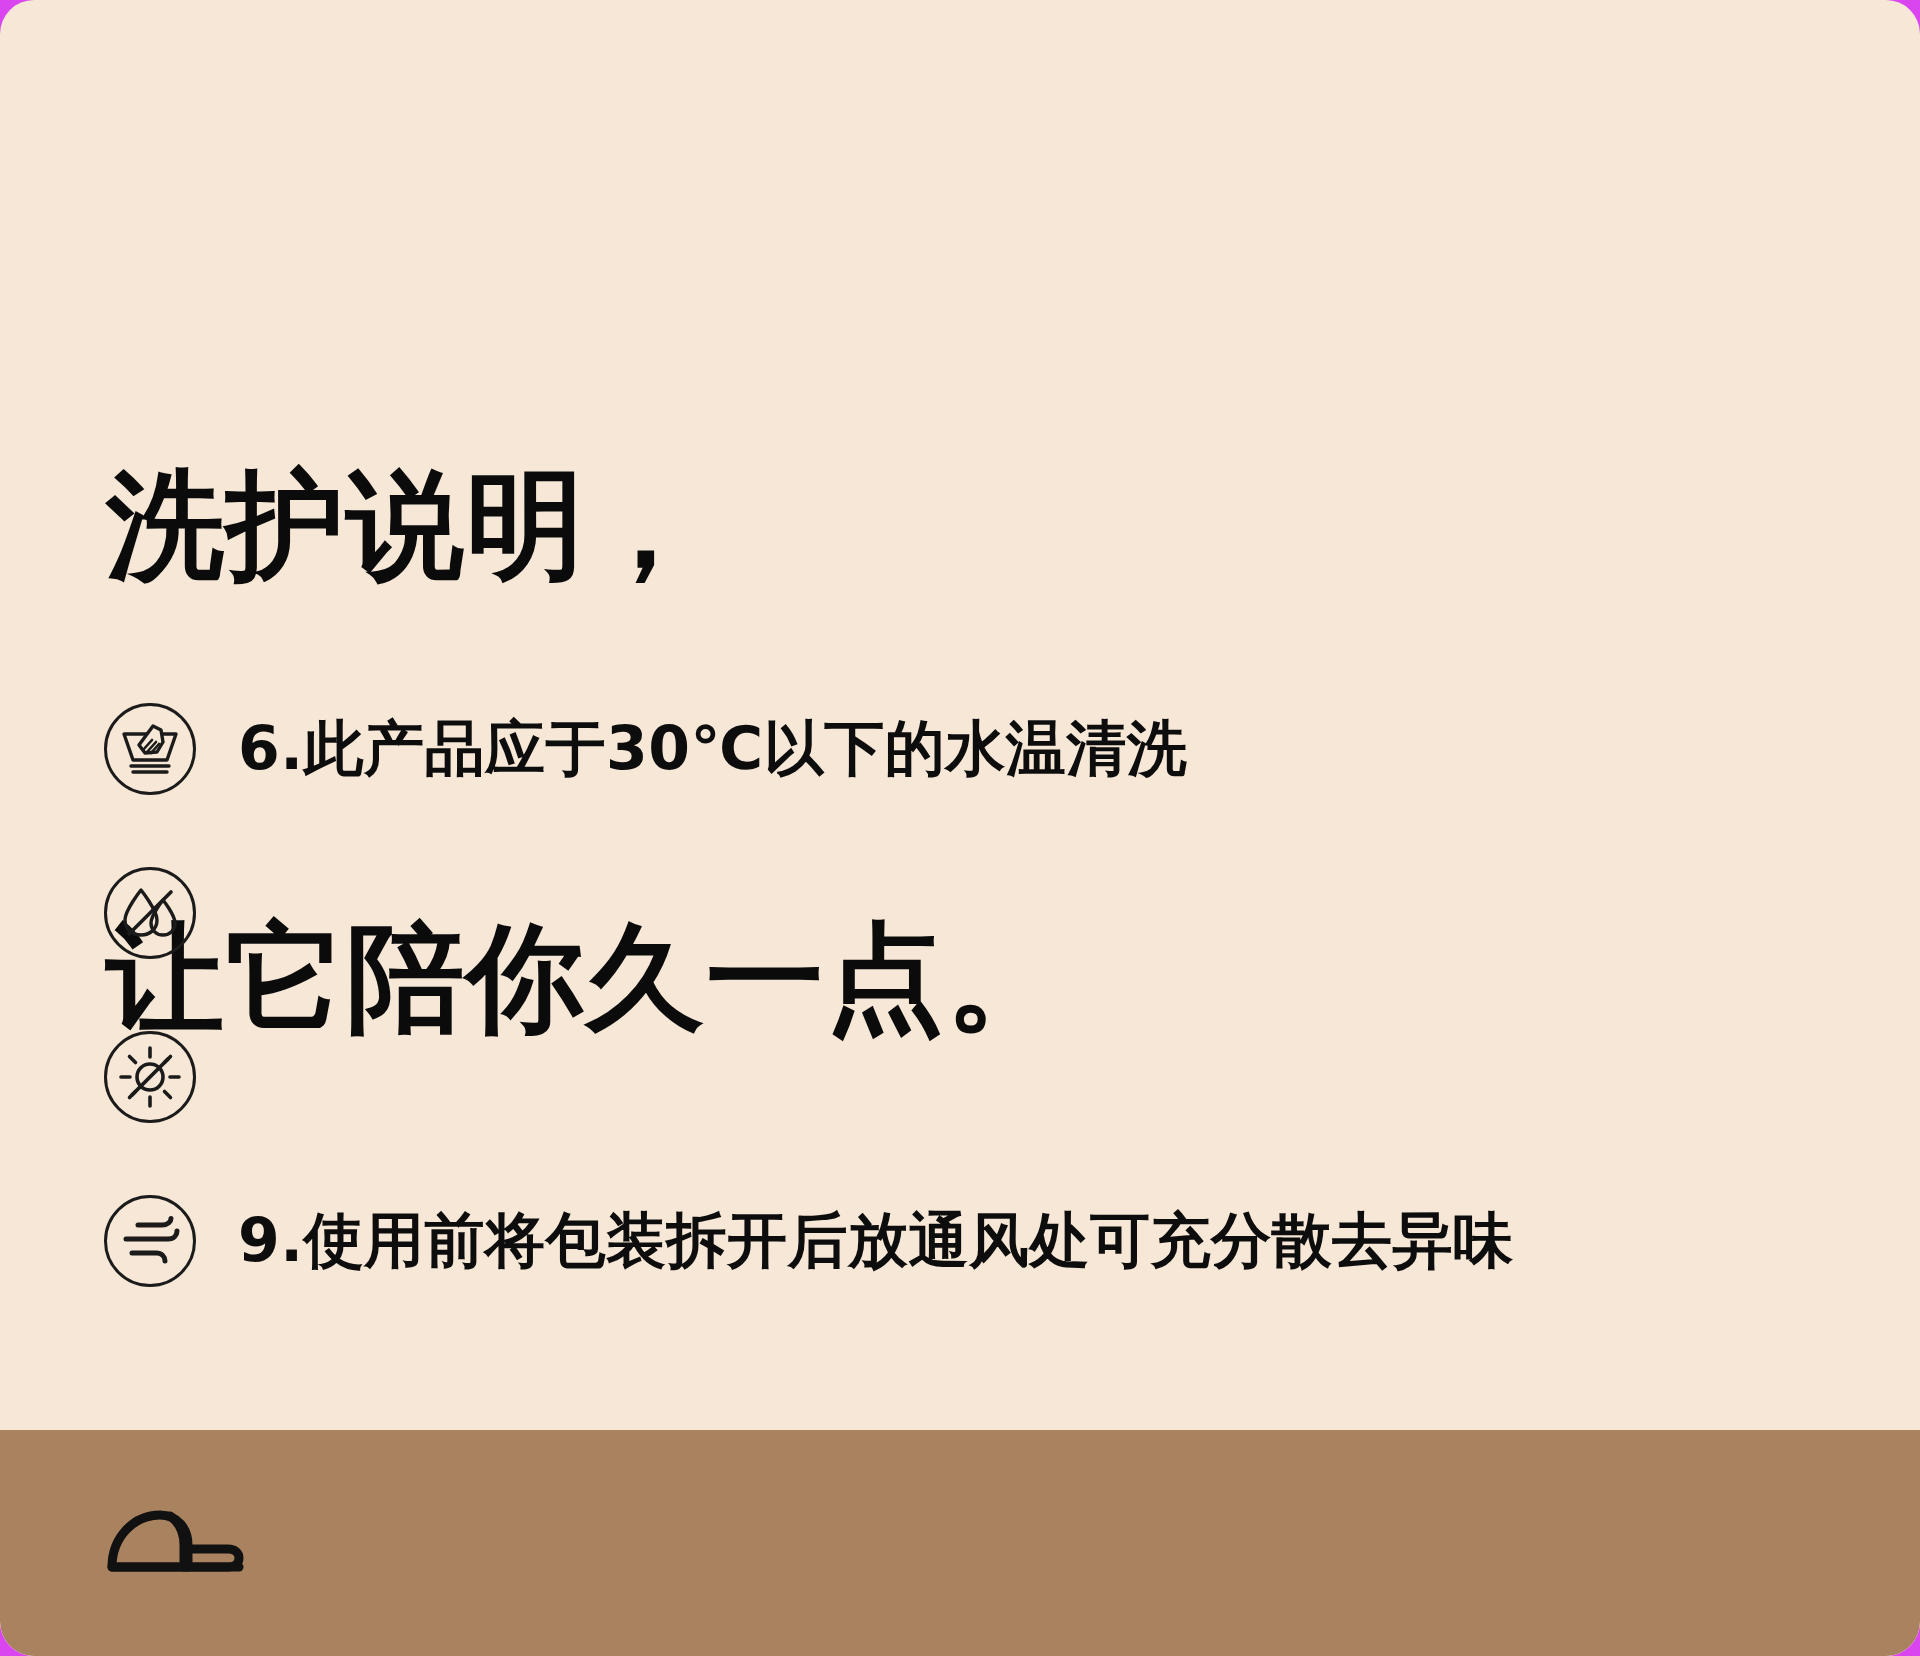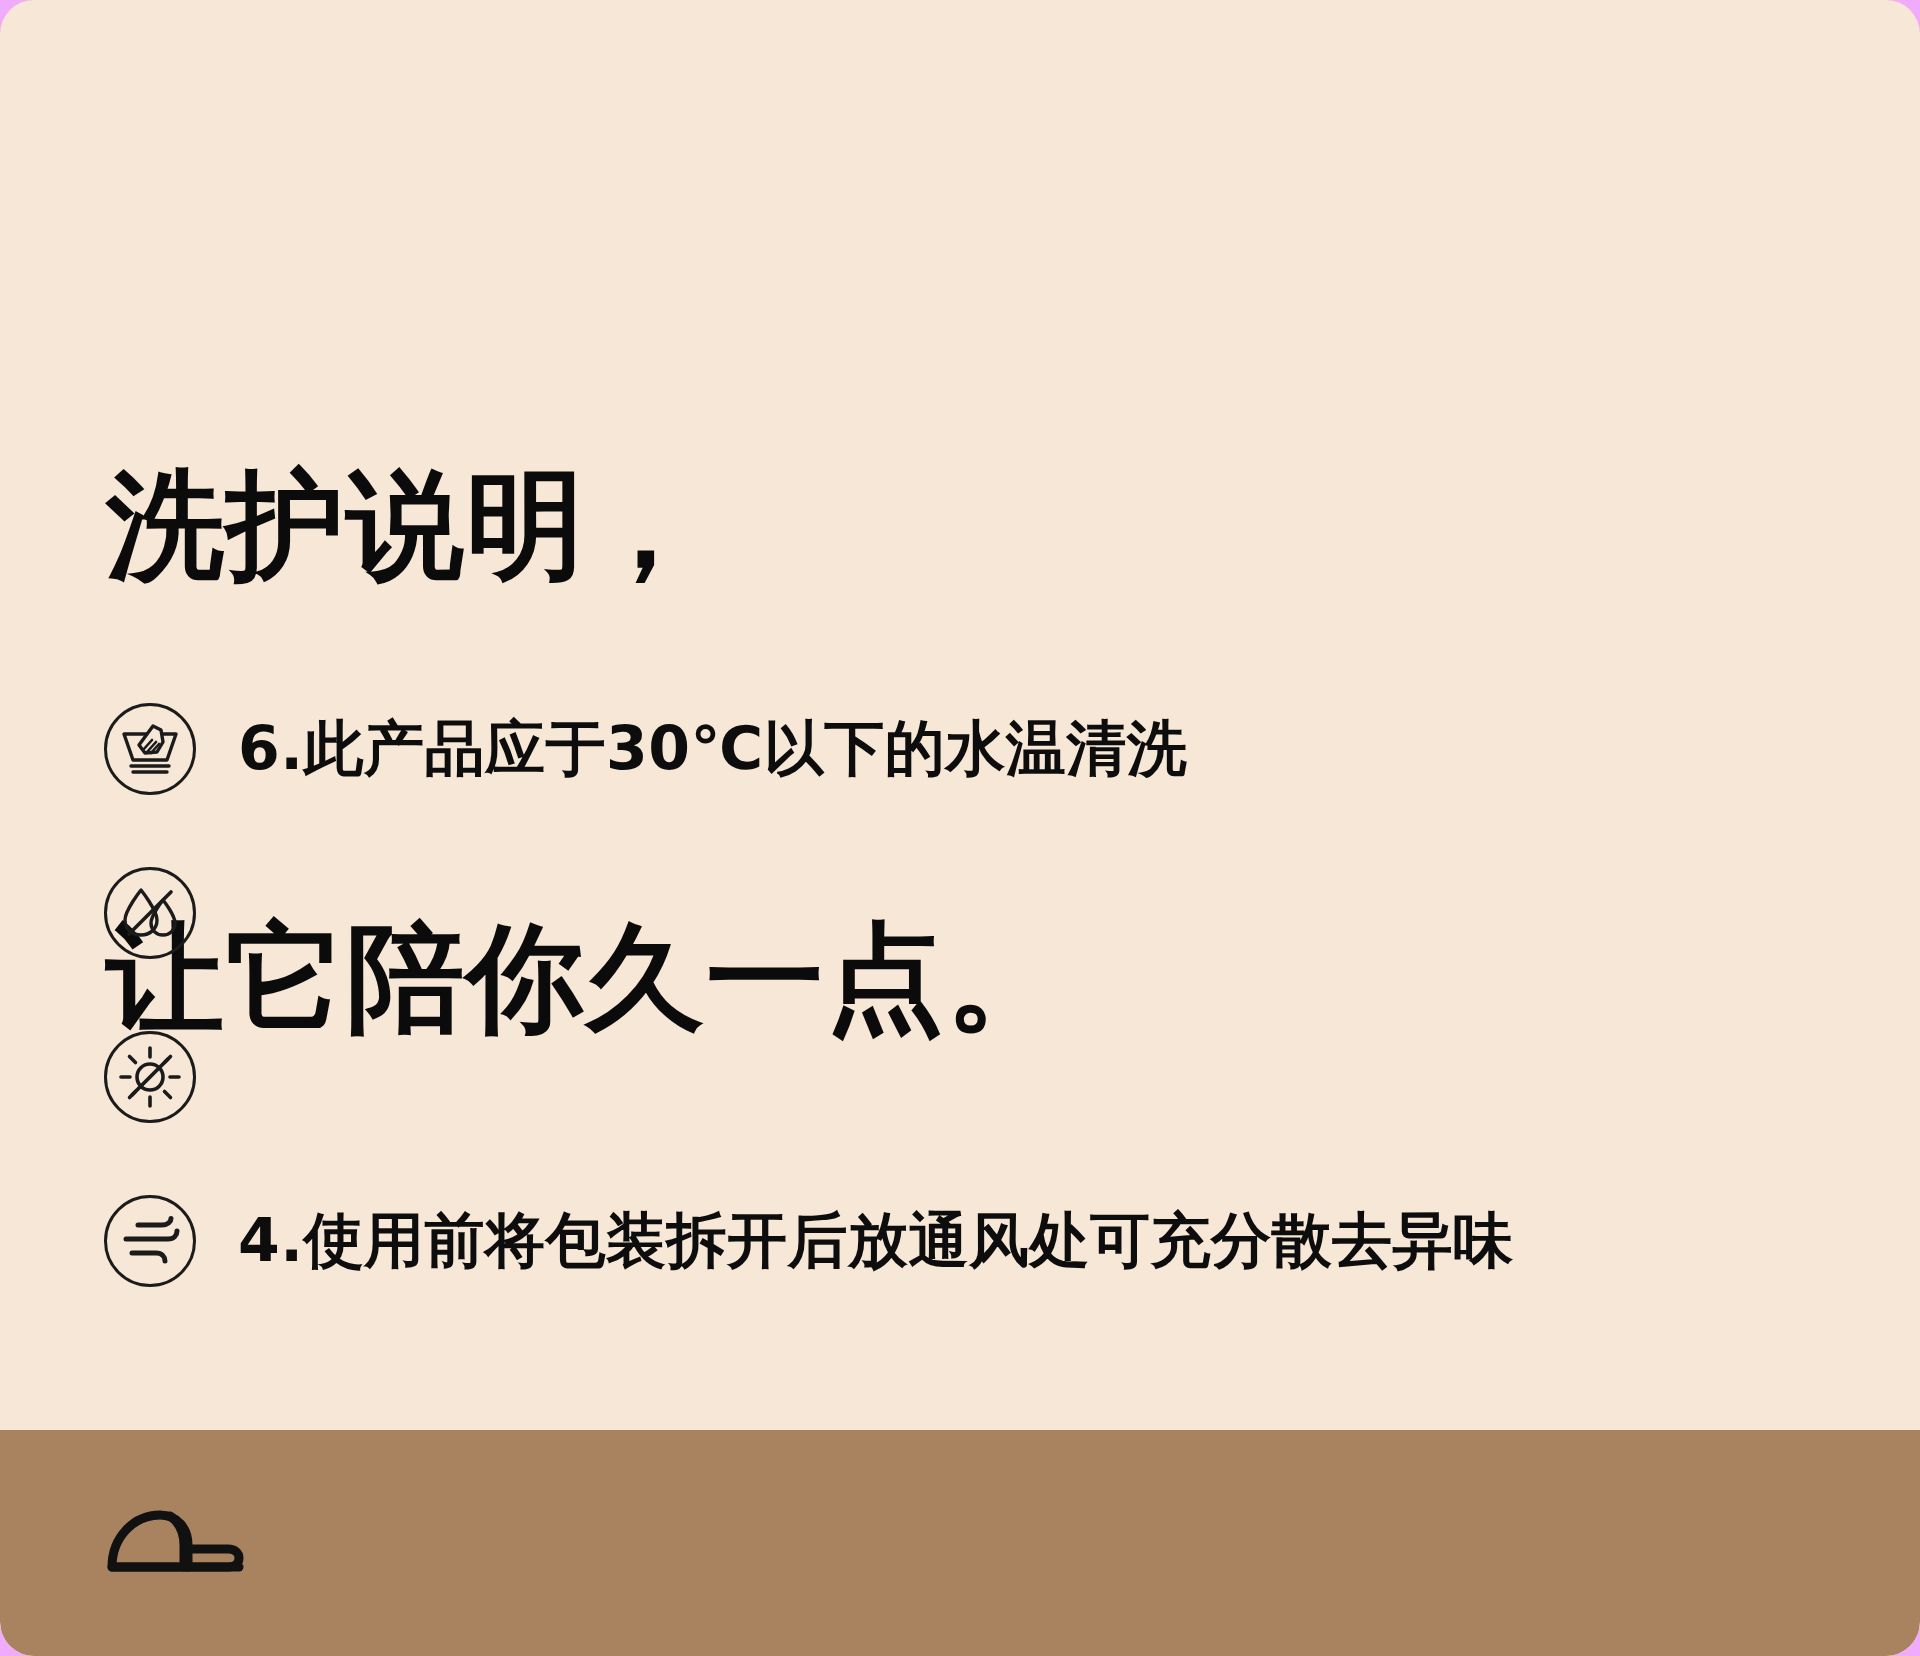--- a/index.html
+++ b/index.html
@@ -7,21 +7,21 @@
     padding: 0;
     background: #ffffff;
   }
   body {
     font-family: "DejaVu Sans", "Liberation Sans", sans-serif;
   }
   .page {
     position: relative;
     width: 1920px;
     height: 1656px;
-    background: #f0abfc;
+    background: #d946ef;
     overflow: hidden;
   }
   .card {
     position: absolute;
     left: 0;
     top: 0;
     width: 1920px;
     height: 1656px;
     background: #f6e7d6;
     border-radius: 34px;
@@ -153,21 +153,21 @@
       </div>
 
       <div class="list-item">
         <span class="icon-badge">
           <svg width="64" height="52" viewBox="0 0 64 52" fill="none" stroke="#1b1b1b" stroke-width="5" stroke-linecap="round" stroke-linejoin="round">
             <path d="M20 10 L44 10 C50 10 53 6.5 53 3.5"></path>
             <path d="M8 24 L50 24 C56 24 59 20 59 16"></path>
             <path d="M14 38 L38 38 C44 38 47 42 47 46"></path>
           </svg>
         </span>
-        <span class="item-text">4.使用前将包装拆开后放通风处可充分散去异味</span>
+        <span class="item-text">9.使用前将包装拆开后放通风处可充分散去异味</span>
       </div>
 
     </div>
 
     <div class="footer">
       <span class="footer-logo">
         <svg width="142" height="80" viewBox="0 0 142 80" fill="none" stroke="#111111" stroke-width="9" stroke-linecap="round" stroke-linejoin="round">
           <path d="M8 64 C8 34 30 12 56 12 C74 12 84 26 84 42 L84 64 Z"></path>
           <path d="M66 13 C76 20 80 30 80 42 L80 64"></path>
           <path d="M84 46 L124 46 C131 46 135 50 135 55 C135 60 131 64 124 64 L84 64"></path>

